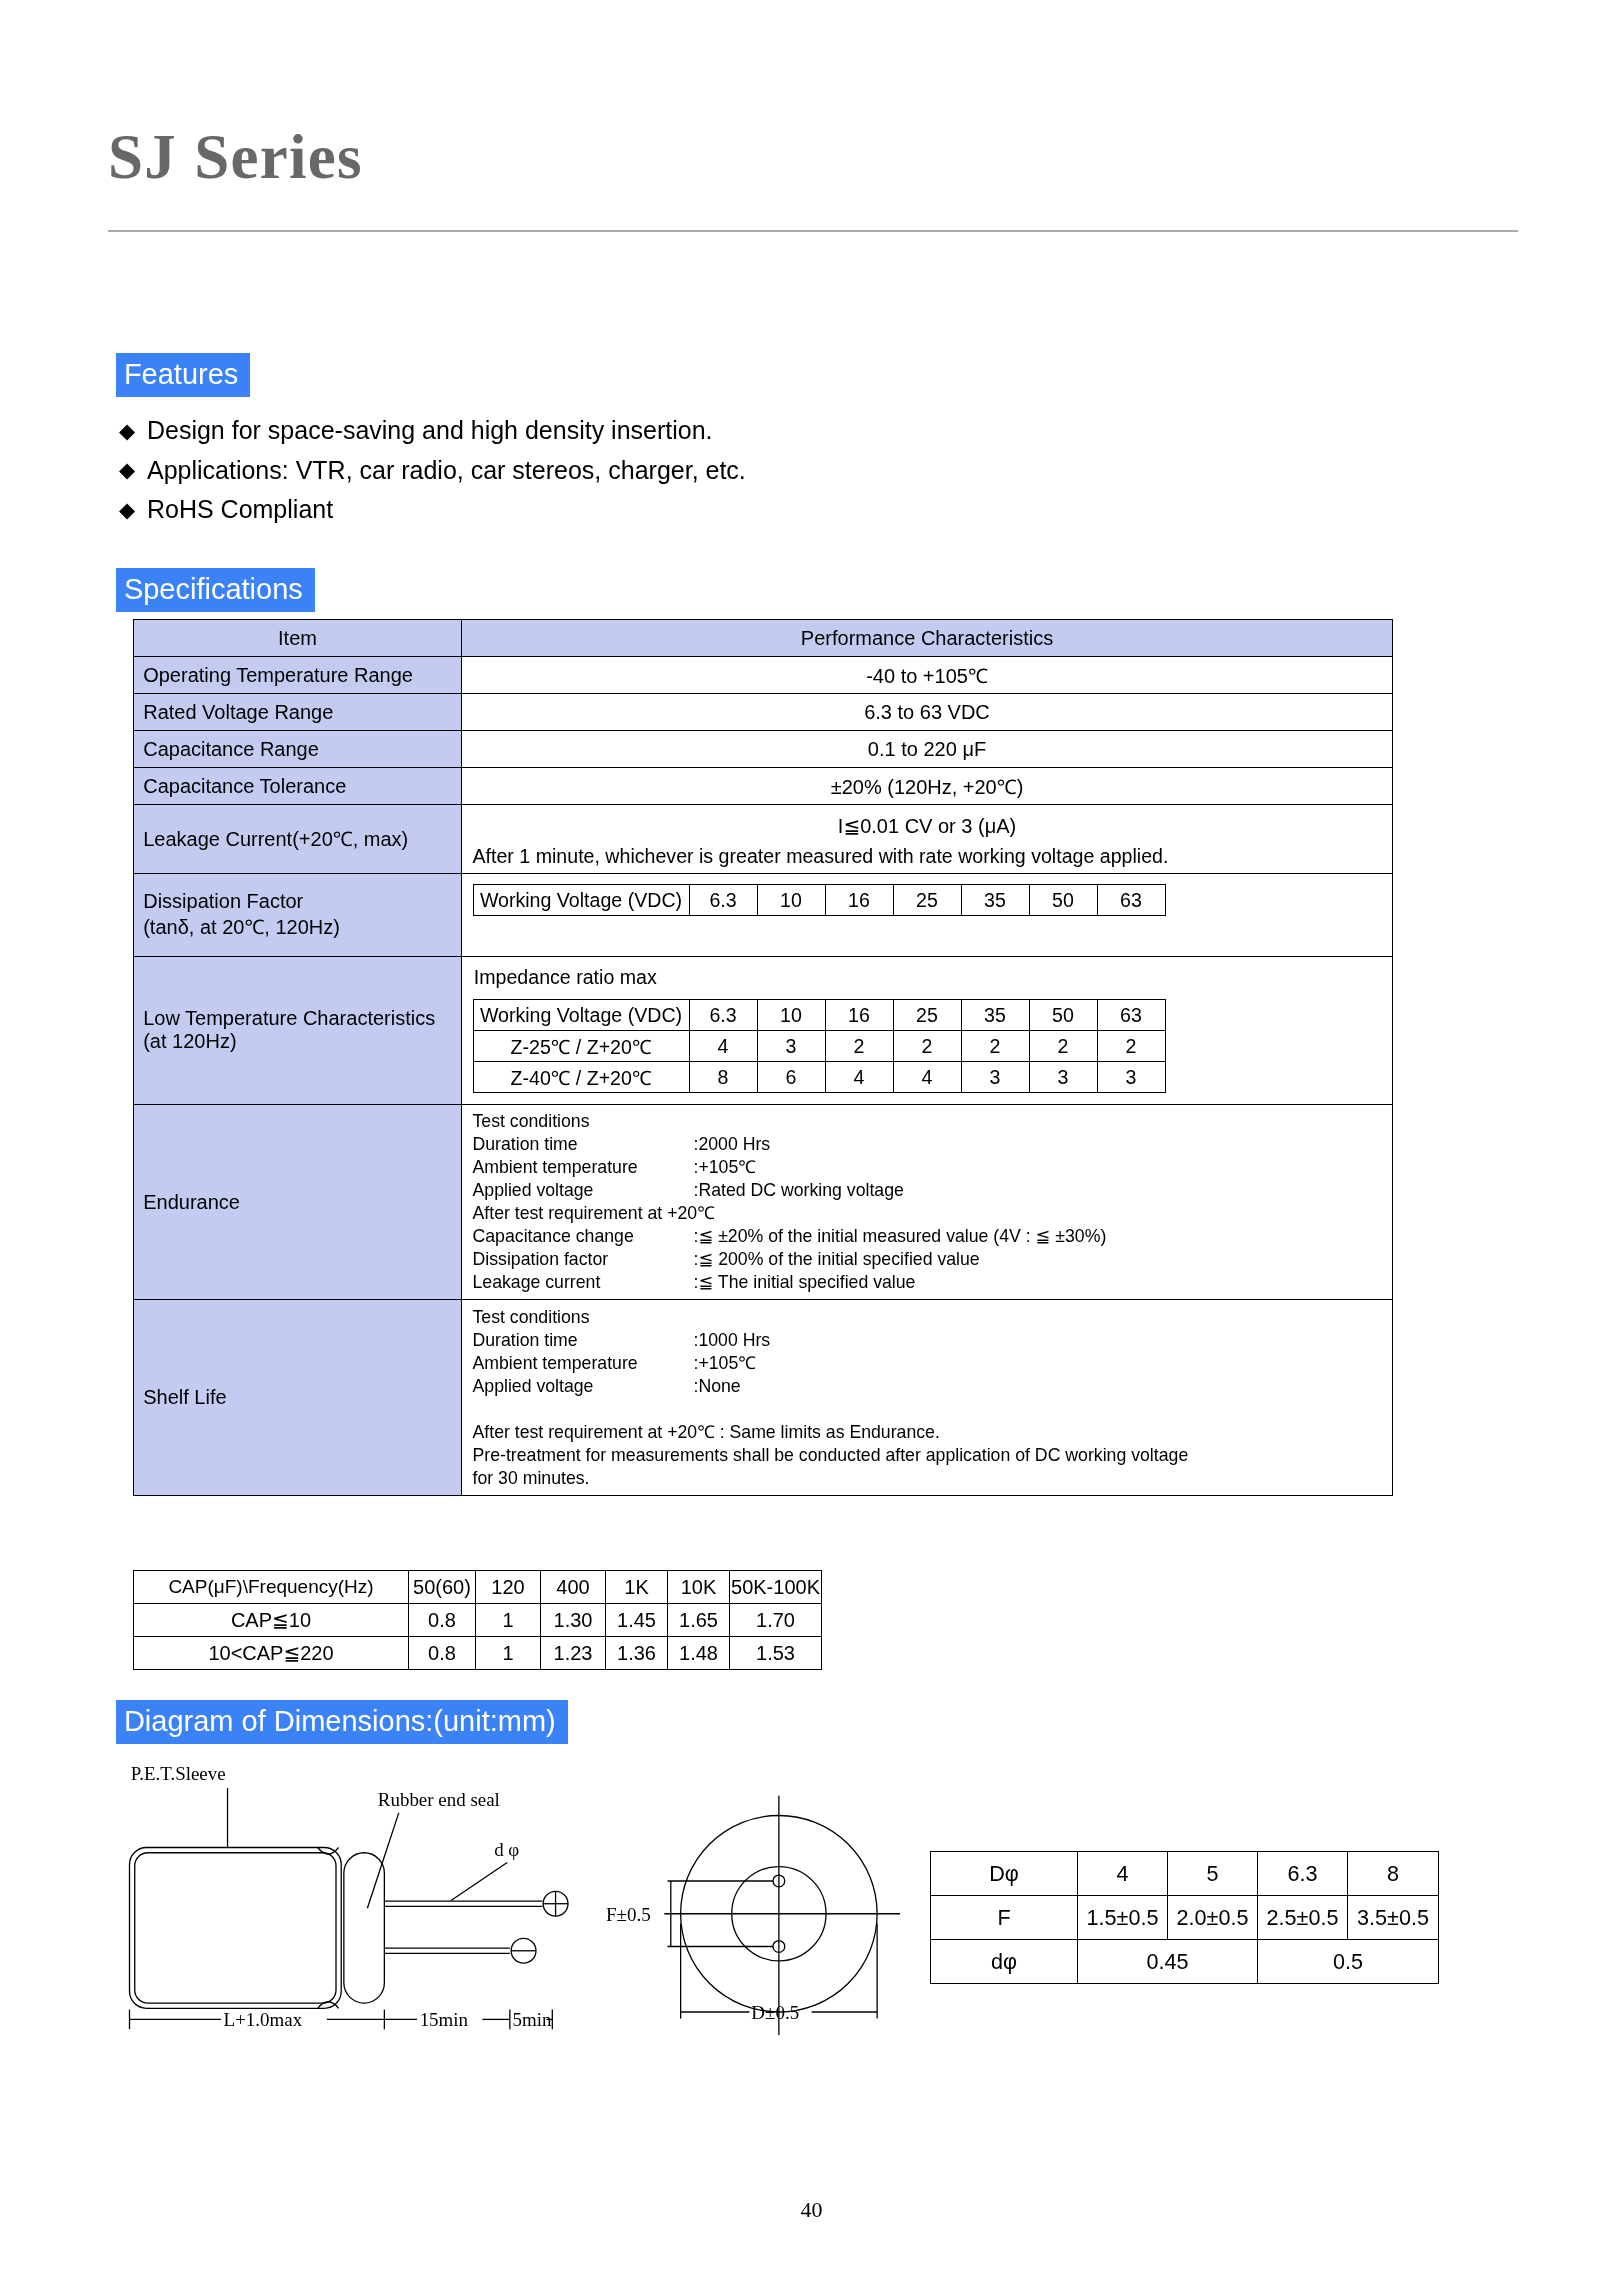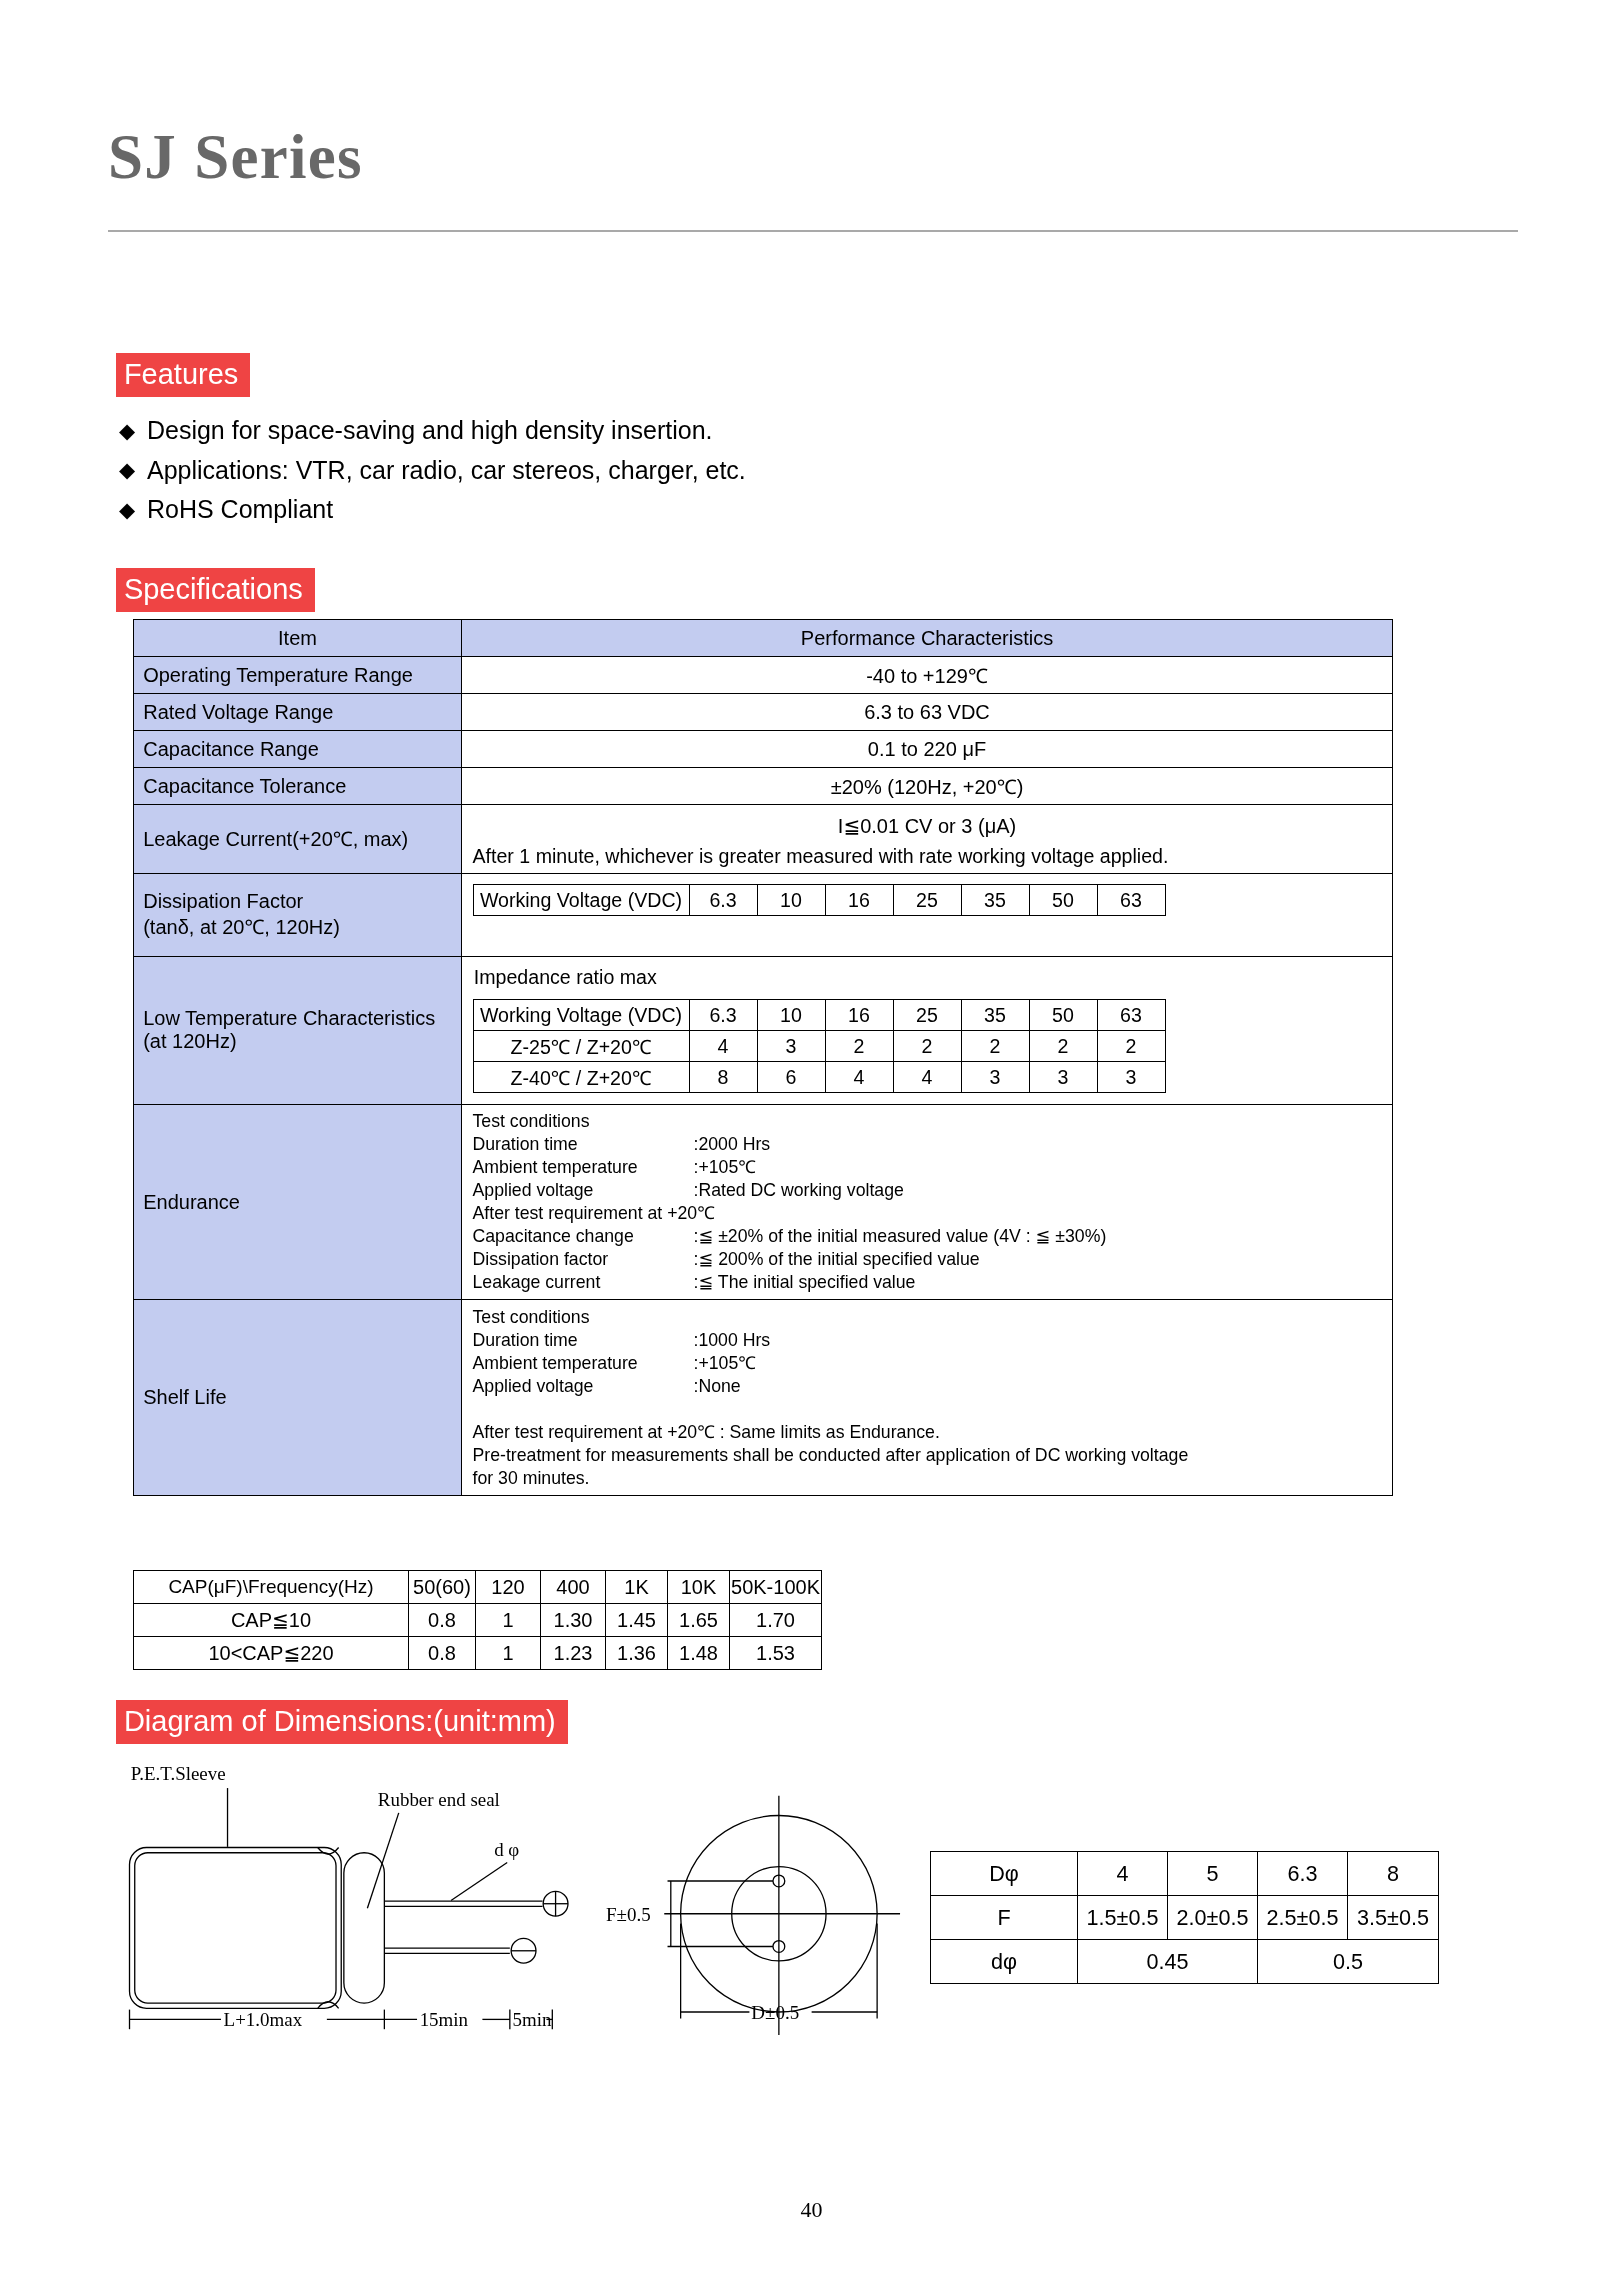--- a/index.html
+++ b/index.html
@@ -12,21 +12,21 @@
   .doc-header { position:absolute; left:108px; top:121px;
     font-family:"Liberation Serif", serif; font-weight:bold;
     font-size:63px; color:#686868; letter-spacing:1.3px; }
   .header-rule { position:absolute; left:108px; top:230px; width:1410px; height:2px; background:#a9a9a9; }
   
   .main-title { position:absolute; left:110px; top:260px;
     font-family:"Liberation Serif", serif; font-weight:bold; color:#000; }
   .main-title .big { font-size:73px; }
   .main-title .rest { font-size:50px; }
   
-  .chip { position:absolute; background:#ef4444; color:#fff;
+  .chip { position:absolute; background:#3b82f6; color:#fff;
     font-size:29px; line-height:1.25; padding:2.6px 11.8px 5.2px 7.9px; white-space:nowrap; }
   
   .features-list { position:absolute; left:119px; top:416px; }
   .feat-line { display:flex; align-items:baseline; margin-bottom:10.5px; font-size:25px; }
   .feat-line .diamond { font-size:21px; margin-right:11.8px; position:relative; top:-1.3px; }
   
   table { border-collapse:collapse; table-layout:fixed;margin-left:17px; }
   td, th { border:1.3px solid #000; font-weight:normal; overflow:hidden; }
   
   .spec-table { position:absolute; left:116px; top:619px; width:1260px; font-size:20px; }
@@ -92,21 +92,21 @@
         <col style="width:328px">
         <col>
       </colgroup>
     <tbody>
         <tr style="height:37px">
       <td class="hdr">Item</td>
       <td class="hdr">Performance Characteristics</td>
     </tr>
     <tr style="height:37px">
       <td class="item-cell">Operating Temperature Range</td>
-      <td class="val">-40 to +129℃</td>
+      <td class="val">-40 to +105℃</td>
     </tr>
     <tr style="height:37px">
       <td class="item-cell">Rated Voltage Range</td>
       <td class="val">6.3 to 63 VDC</td>
     </tr>
     <tr style="height:37px">
       <td class="item-cell">Capacitance Range</td>
       <td class="val">0.1 to 220 μF</td>
     </tr>
     <tr style="height:37px">

